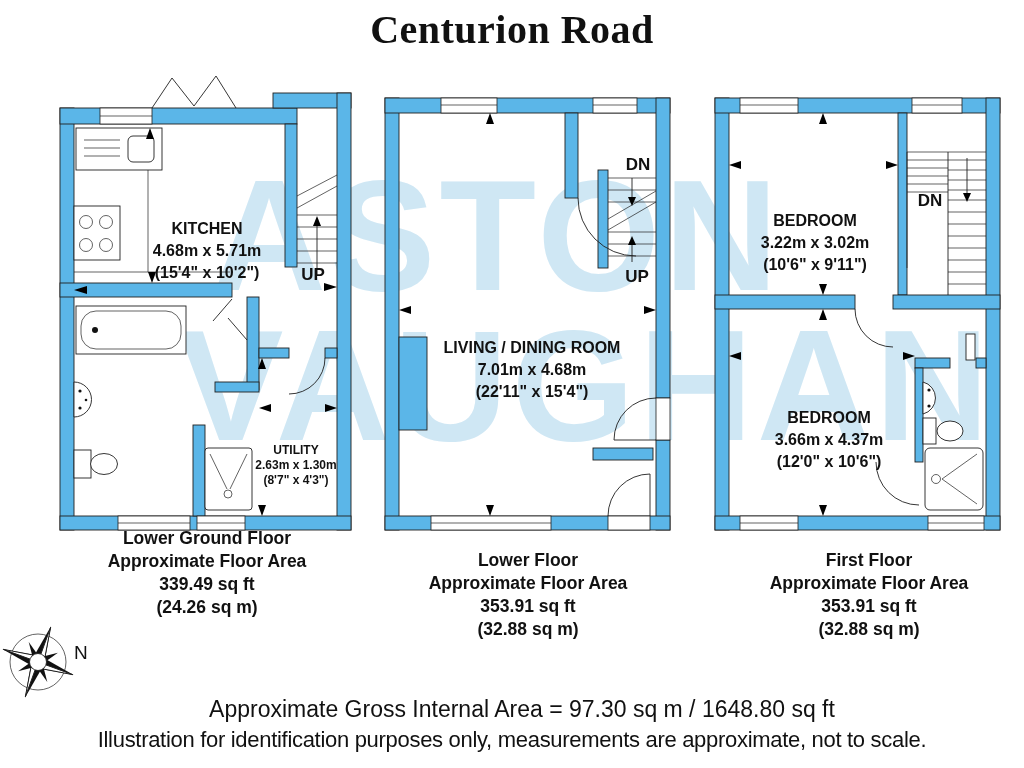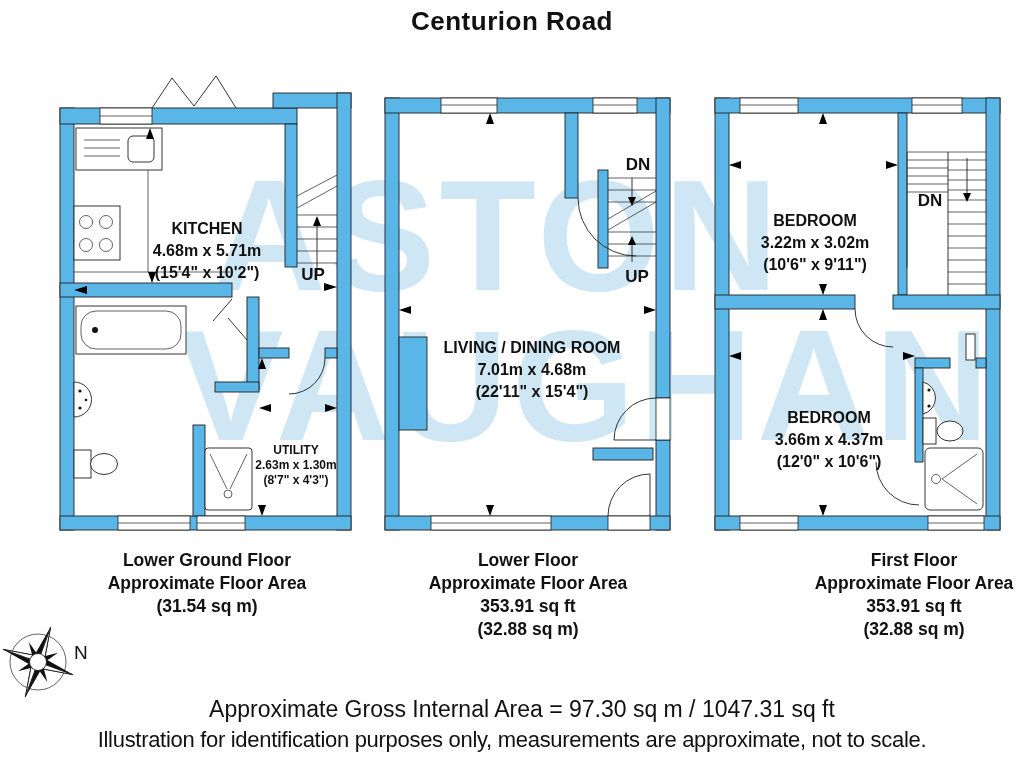--- a/index.html
+++ b/index.html
@@ -1,19 +1,19 @@
 <!DOCTYPE html>
 <html><head>
 <meta charset="utf-8">
 <style>
   html,body{margin:0;padding:0;background:#fff;}
   .page{position:relative;width:1024px;height:768px;background:#ffffff;overflow:hidden;
         font-family:"Liberation Sans",sans-serif;color:#111;}
   .title{position:absolute;top:6px;left:0;width:100%;text-align:center;
-         font-size:26px;font-weight:bold;letter-spacing:.5px;z-index:3;}
+         font-size:40px;font-weight:bold;letter-spacing:.5px;z-index:3;font-family:Liberation Serif, serif;}
   .wm{position:absolute;font-weight:bold;color:#cfe7f4;z-index:1;line-height:1;letter-spacing:4px;}
   .wm1{left:212px;top:156px;font-size:158px;}
   .wm2{left:178px;top:306px;font-size:158px;}
   svg.plans{position:absolute;left:0;top:0;z-index:2;}
   .wall{fill:#5bb6e8;stroke:#1f1f1f;stroke-width:.9;}
   .win{fill:#ffffff;stroke:#1f1f1f;stroke-width:.8;}
   .ln{fill:none;stroke:#1f1f1f;stroke-width:.9;}
   .thin{stroke-width:.7;}
   .fix{fill:#ffffff;stroke:#1f1f1f;stroke-width:.9;}
   .arr{fill:#000;stroke:none;}
@@ -321,36 +321,37 @@
     <div>BEDROOM</div>
     <div>3.66m x 4.37m</div>
     <div>(12'0" x 10'6")</div>
   </div>
 
   <div class="lbl stair" style="left:313px;top:265px">UP</div>
   <div class="lbl stair" style="left:638px;top:155px">DN</div>
   <div class="lbl stair" style="left:637px;top:267px">UP</div>
   <div class="lbl stair" style="left:930px;top:191px">DN</div>
 
-  <div class="lbl cap" style="left:207px;top:549px">
+  <div class="lbl cap" style="left:207px;top:527px">
     <div>Lower Ground Floor</div>
     <div>Approximate Floor Area</div>
-    <div>(31.54 sq m)</div>
+    <div>339.49 sq ft</div>
+    <div>(24.26 sq m)</div>
   </div>
   <div class="lbl cap" style="left:528px;top:549px">
     <div>Lower Floor</div>
     <div>Approximate Floor Area</div>
     <div>353.91 sq ft</div>
     <div>(32.88 sq m)</div>
   </div>
-  <div class="lbl cap" style="left:914px;top:549px">
+  <div class="lbl cap" style="left:869px;top:549px">
     <div>First Floor</div>
     <div>Approximate Floor Area</div>
     <div>353.91 sq ft</div>
     <div>(32.88 sq m)</div>
   </div>
 
   <div class="north">N</div>
 
-  <div class="foot1">Approximate Gross Internal Area = 97.30 sq m / 1047.31 sq ft</div>
+  <div class="foot1">Approximate Gross Internal Area = 97.30 sq m / 1648.80 sq ft</div>
   <div class="foot2">Illustration for identification purposes only, measurements are approximate, not to scale.</div>
 
 </div>
 
 </body></html>

